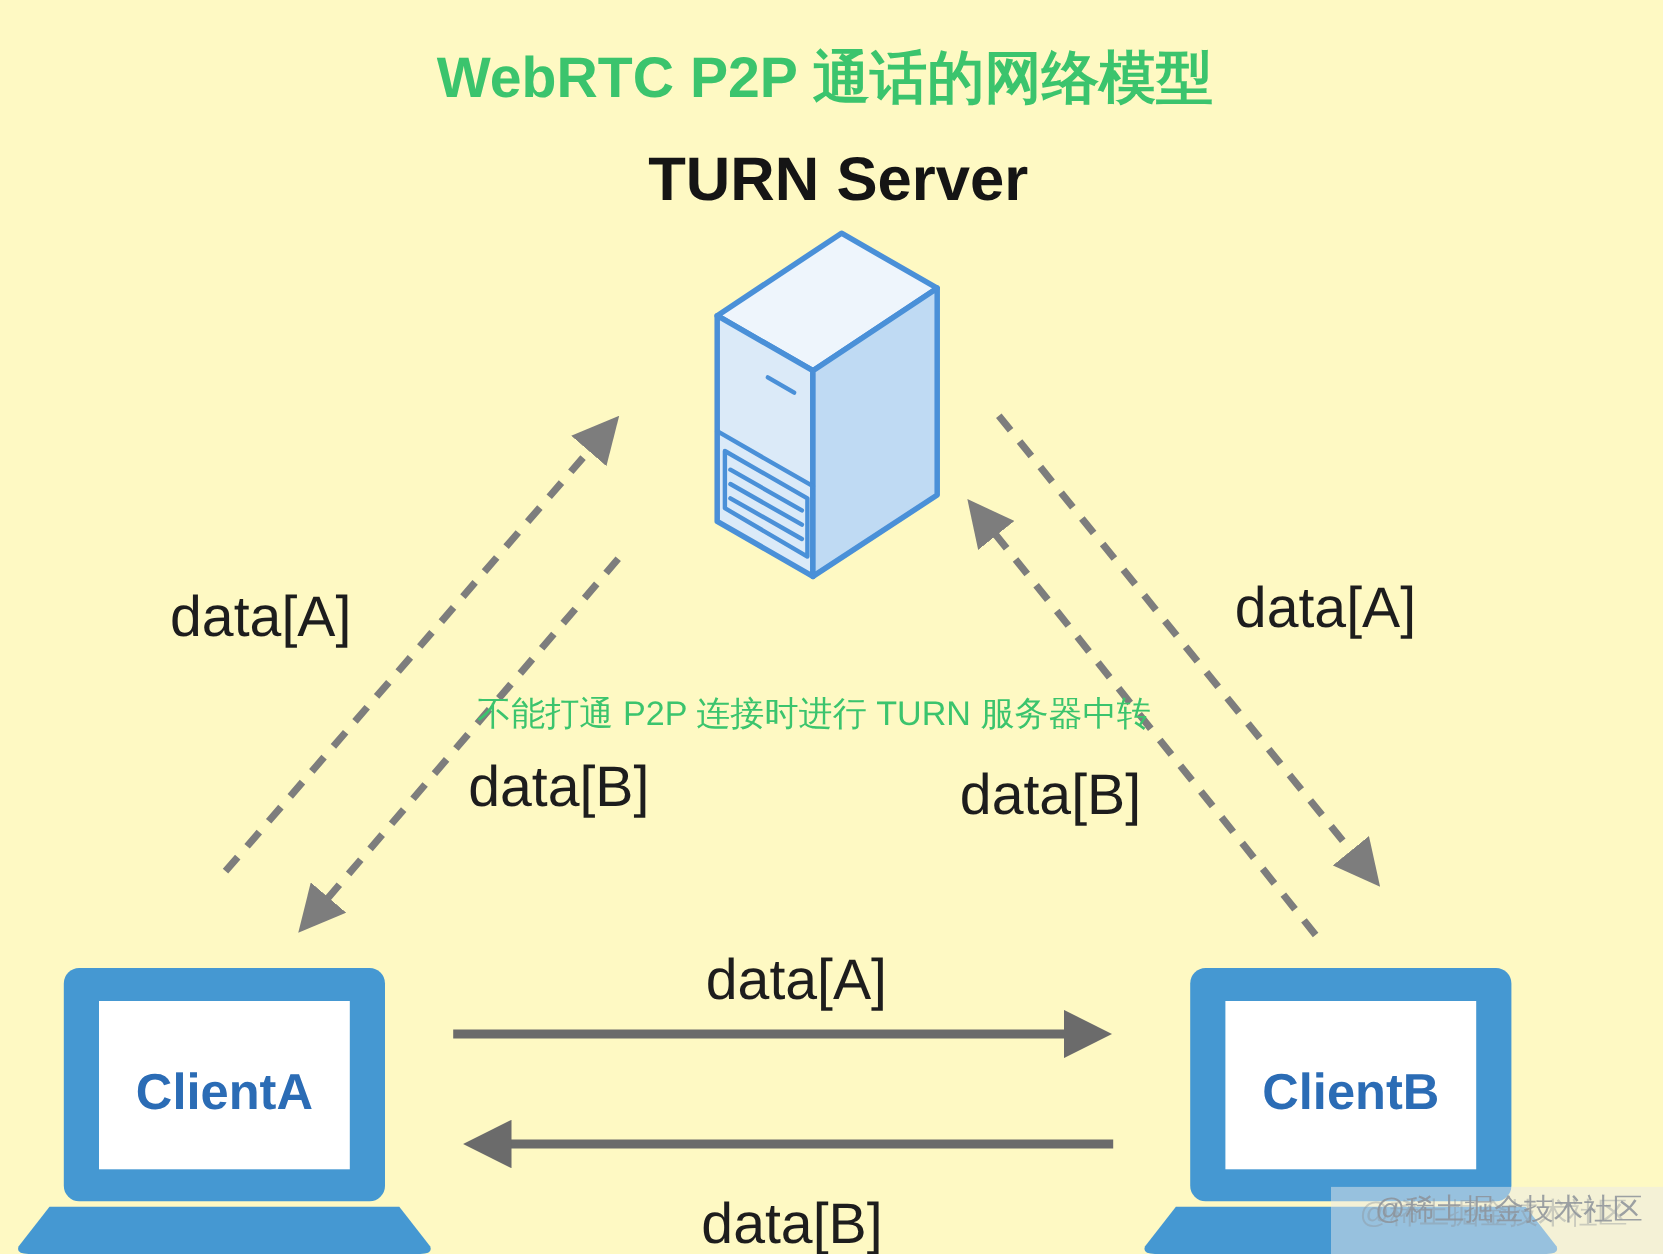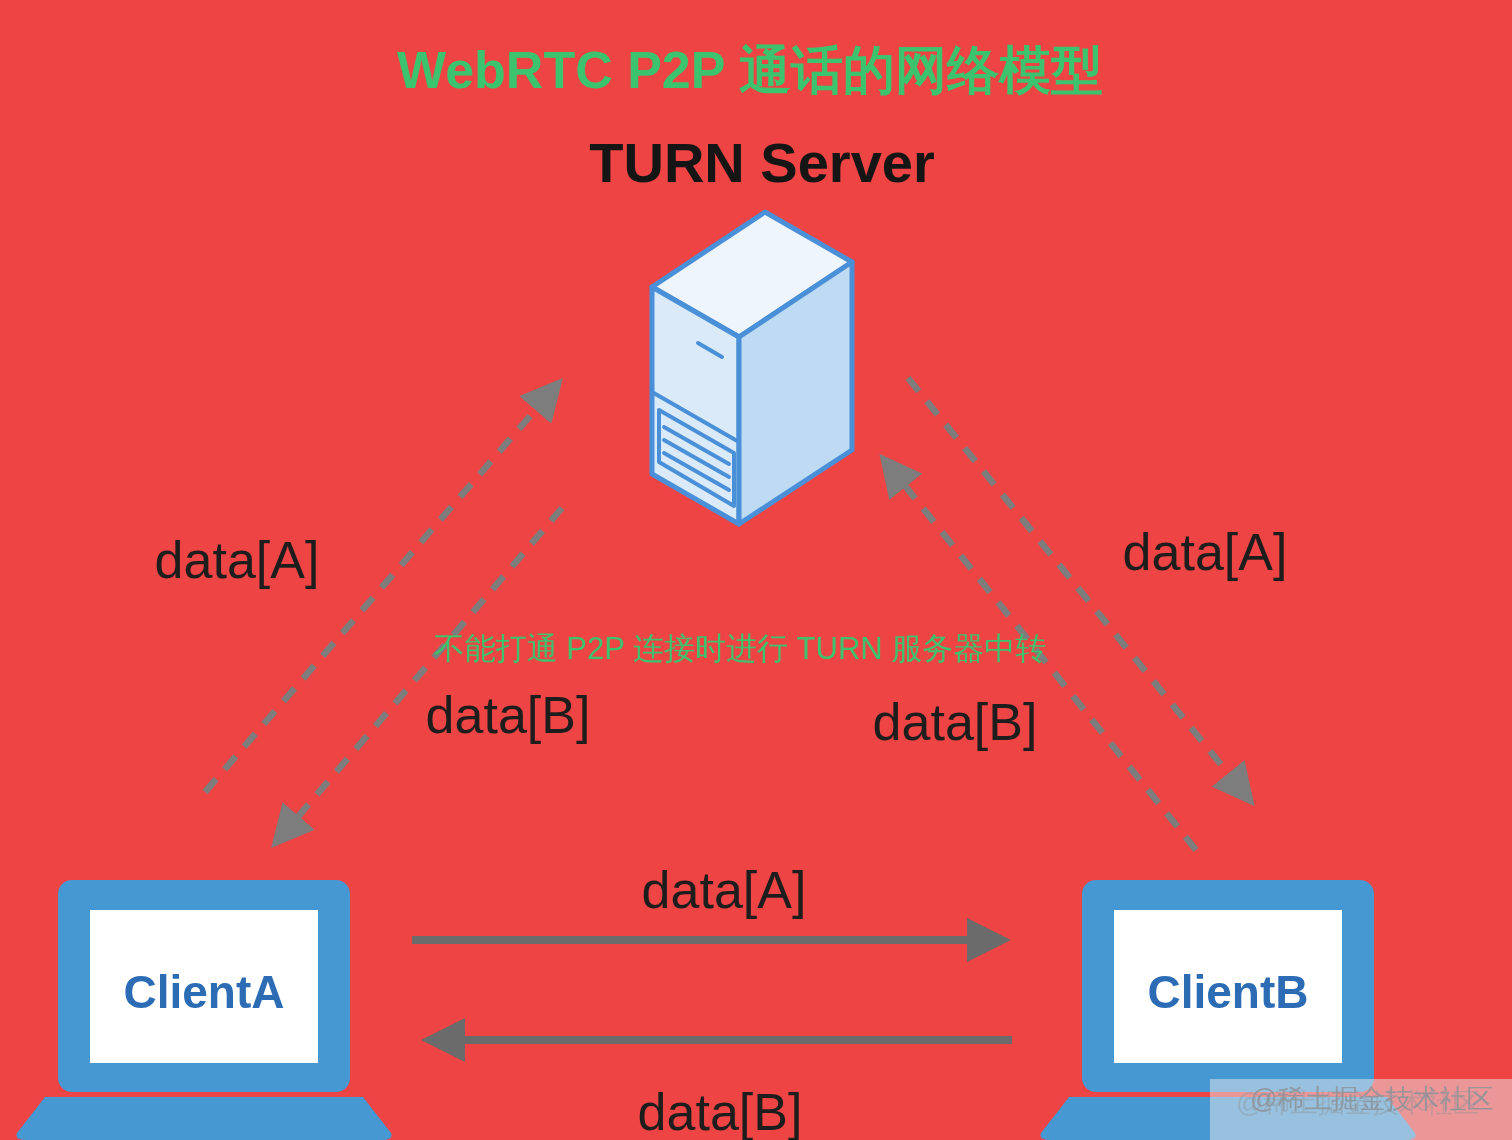--- a/index.html
+++ b/index.html
@@ -4,21 +4,21 @@
 <style>
   html, body {
     margin: 0;
     padding: 0;
     background: #ffffff;
   }
   .stage {
     position: relative;
     width: 1512px;
     height: 1140px;
-    background: #ef4444;
+    background: #fef9c3;
     overflow: hidden;
     font-family: "Liberation Sans", "DejaVu Sans", sans-serif;
   }
   svg { display: block; }
   text {
     font-family: "Liberation Sans", "DejaVu Sans", sans-serif;
   }
   .title        { font-size: 52px; font-weight: 700; }
   .server-label { font-size: 56px; font-weight: 600; fill: #151515; }
   .data-label   { font-size: 52px; font-weight: 500; fill: #1d1d1d; }

